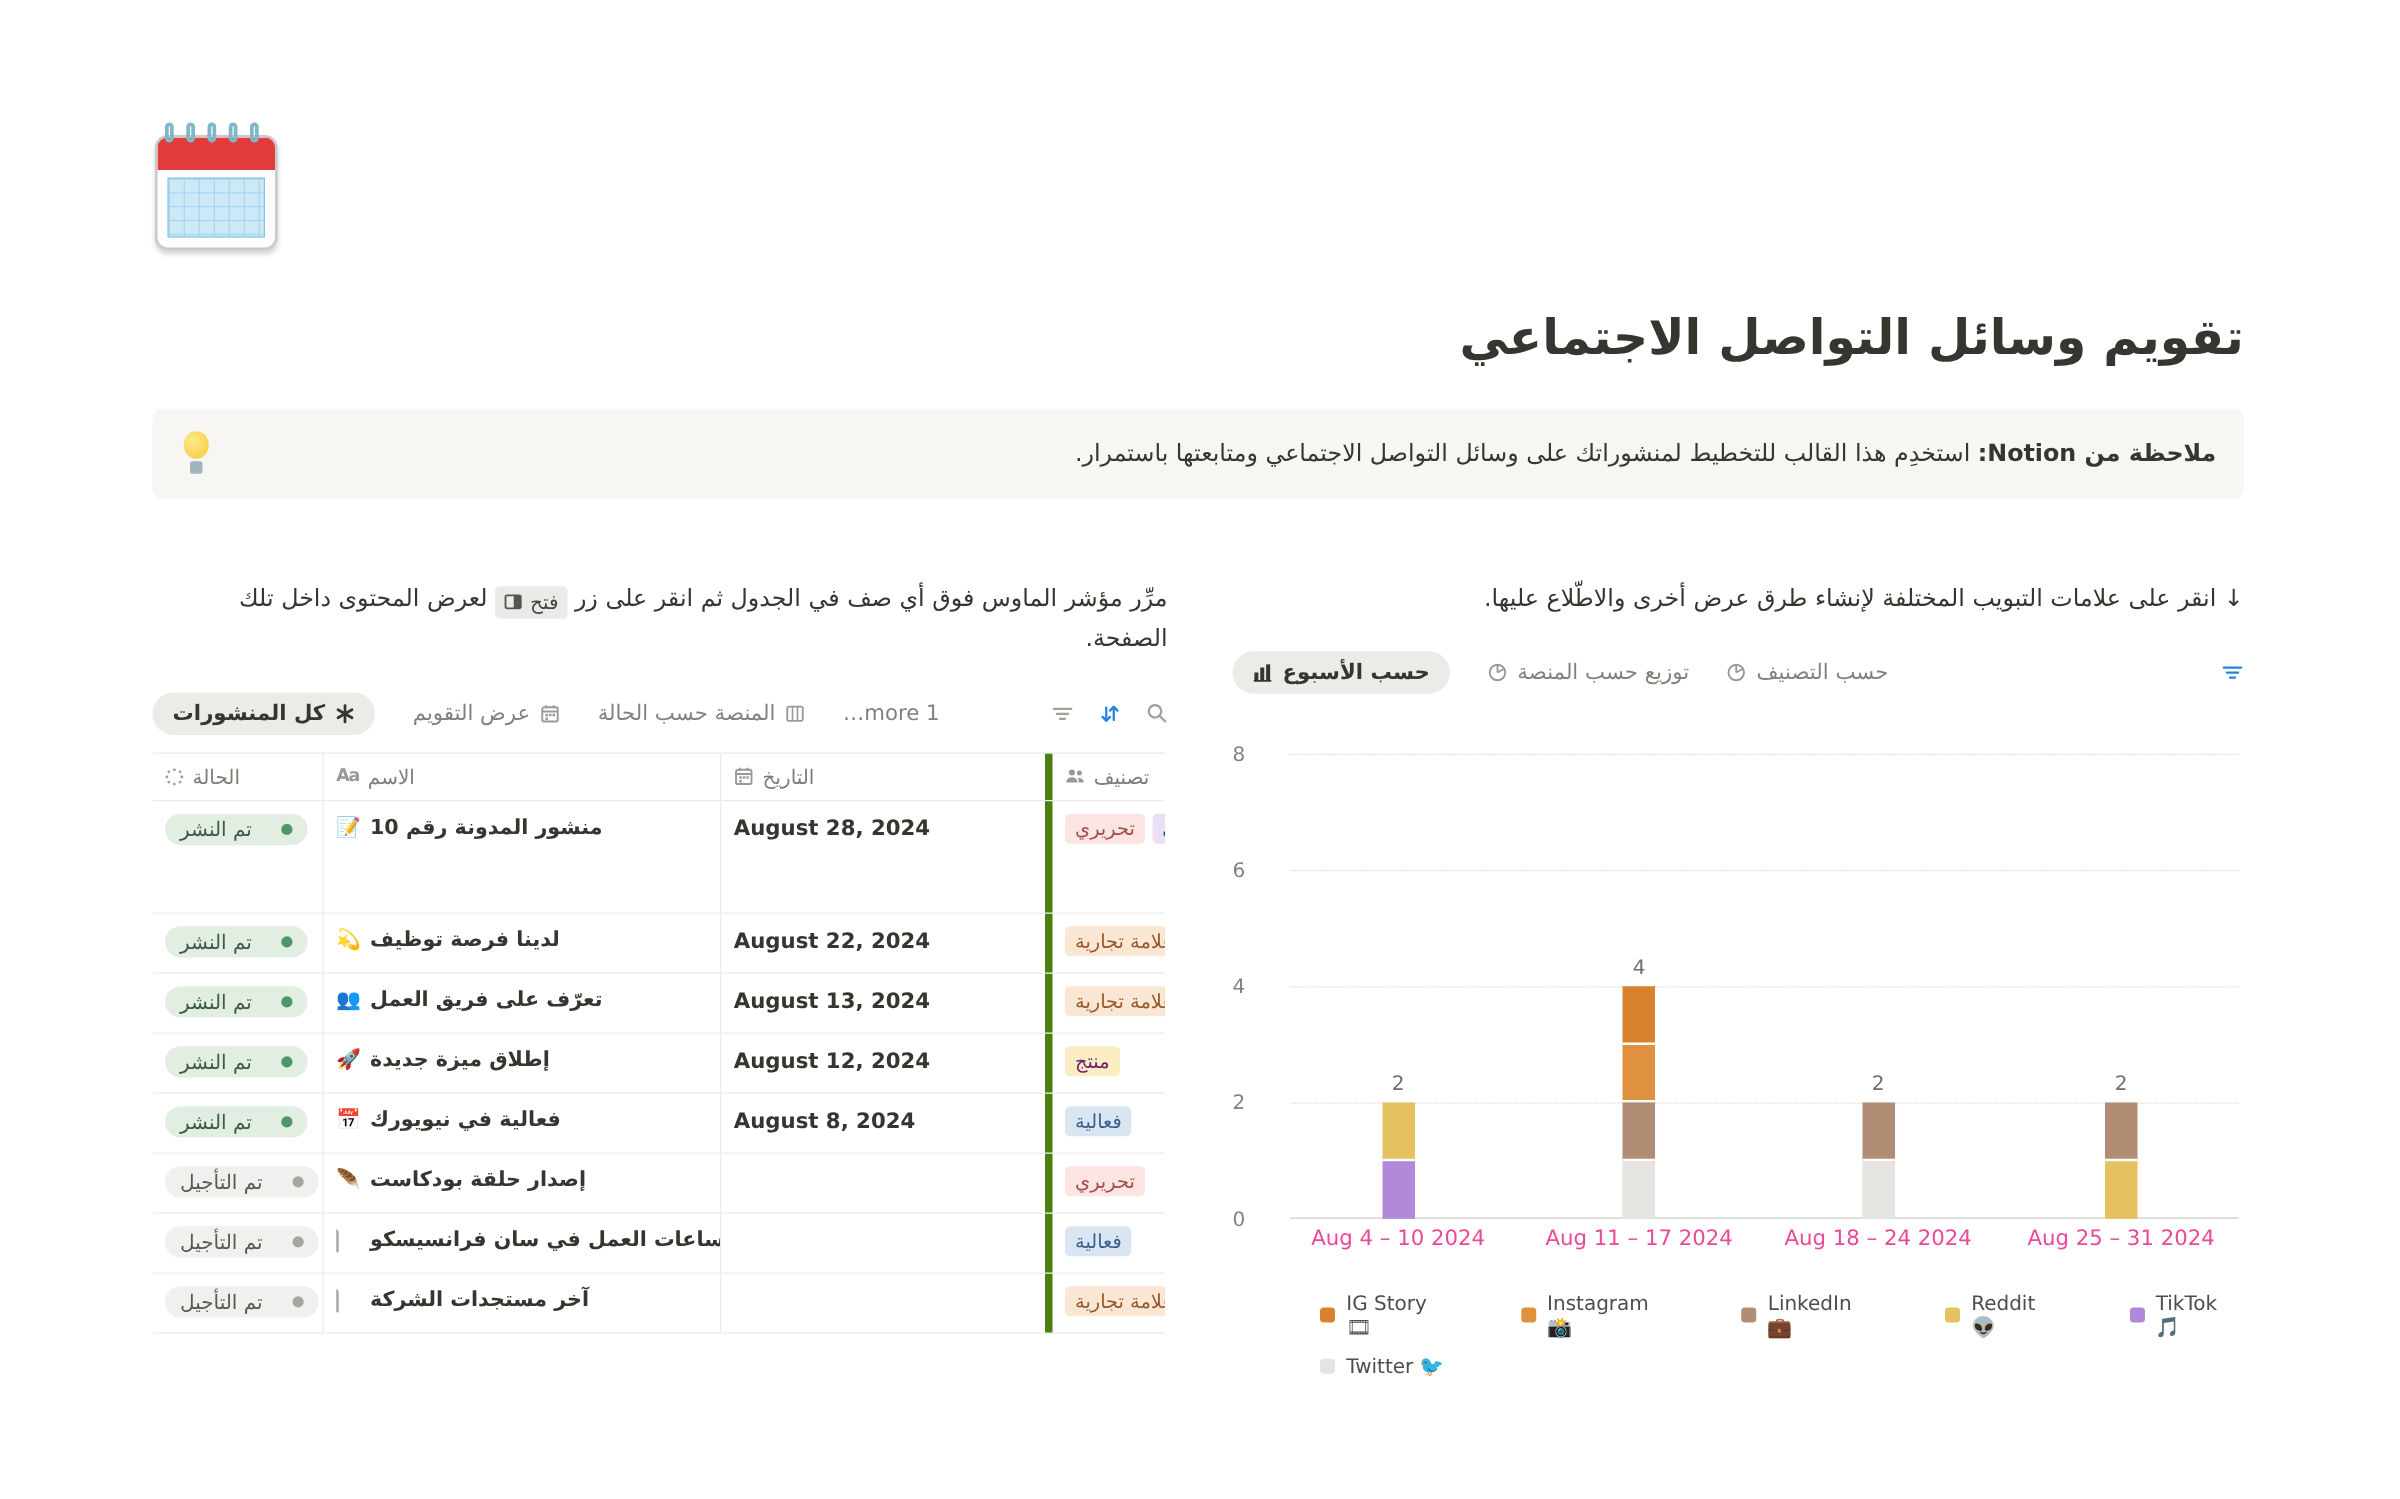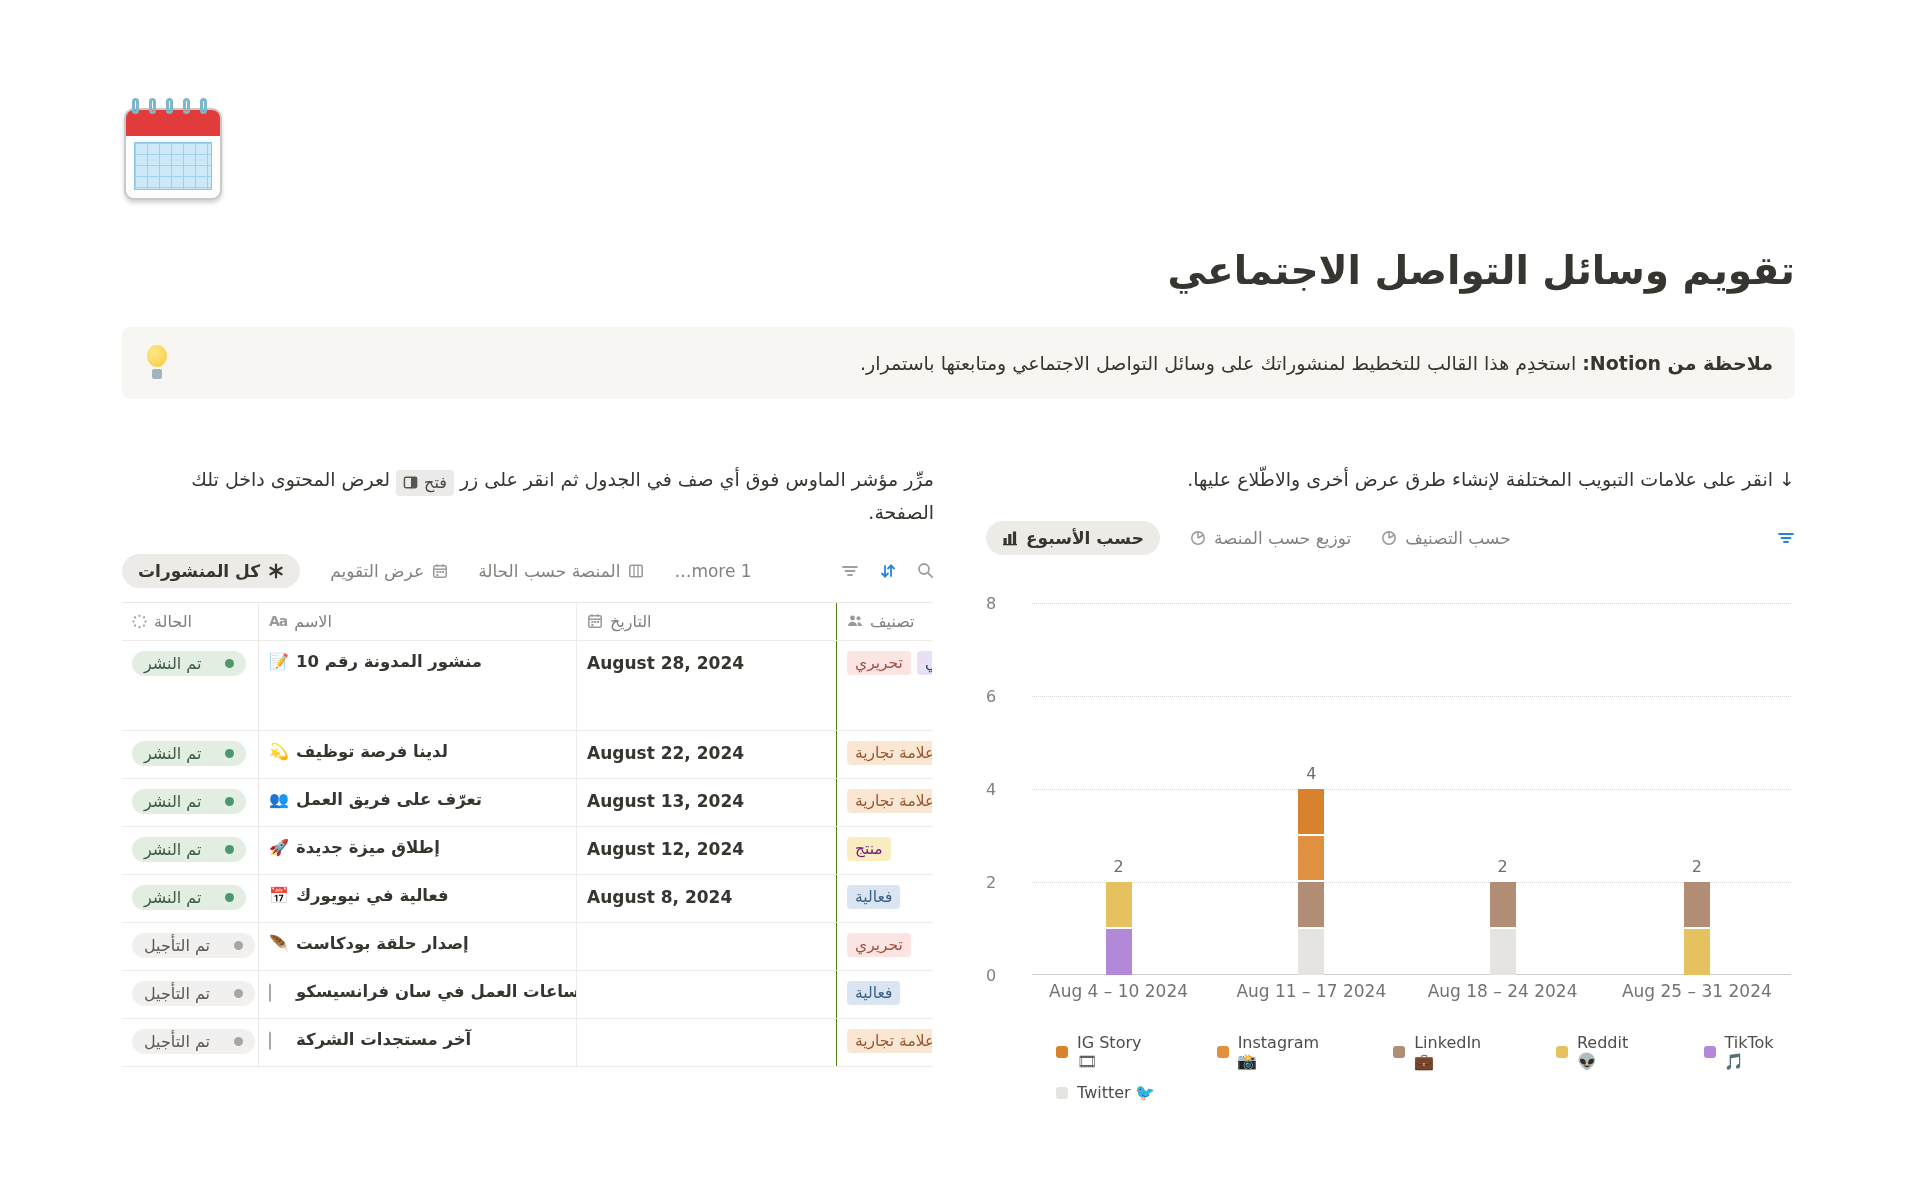--- a/index.html
+++ b/index.html
@@ -46,21 +46,21 @@
   .tab.active { background:#ECEBE8; border-radius:21px; padding:7px 16px; color:#37352F; font-weight:700; }
   .tab-controls { margin-left:auto; display:flex; align-items:center; gap:20px; }
 
   
   .table { margin-top:10px; border-top:1px solid #E9E8E5; width:810px; }
   .t-row { display:flex; border-bottom:1px solid #ECEBE8; align-items:stretch; }
   .t-cell { padding:10px 10px 8px 10px; overflow:hidden; }
   .c-status { width:136px; flex:0 0 auto; }
   .c-name   { width:318px; flex:0 0 auto; border-left:1px solid #ECEBE8; }
   .c-date   { width:260px; flex:0 0 auto; border-left:1px solid #ECEBE8; }
-  .c-tags   { flex:1; border-left:1px solid #4d7c0f; }
+  .c-tags   { flex:1; border-left:6px solid #4d7c0f; }
   .t-head { color:#7F7D78; font-size:16px; }
   .t-head .t-cell { display:flex; align-items:center; gap:7px; padding-top:9px; padding-bottom:9px; }
   .t-head .hlbl { direction:rtl; }
 
   .status-pill { display:inline-flex; direction:ltr; align-items:center; gap:24px; border-radius:999px;
      padding:3px 12px; font-size:16px; white-space:nowrap; }
   .status-pill .lbl { direction:rtl; }
   .dot { width:9px; height:9px; border-radius:50%; flex:0 0 auto; }
 
   .name-wrap { display:flex; align-items:flex-start; gap:7px; font-size:16.5px; font-weight:600; }
@@ -78,21 +78,21 @@
   .chart-area { position:relative; margin-top:24px; height:420px; }
   .plot { position:absolute; left:46px; right:4px; top:20px; height:372px; }
   .gridline { position:absolute; left:0; right:0; height:0; border-top:1px dotted #D9D7D3; }
   .baseline { position:absolute; left:0; right:0; bottom:0; height:0; border-top:1px solid #CFCDC9; }
   .ytick { position:absolute; left:0; transform:translateY(-50%); font-size:16px; color:#83817B; width:30px; }
   .bar { position:absolute; bottom:0; width:26px; transform:translateX(-50%);
          display:flex; flex-direction:column-reverse; }
   .seg { width:100%; }
   .seg + .seg { border-bottom:2px solid #fff; }
   .bar-total { position:absolute; transform:translate(-50%,-100%); font-size:16px; color:#6F6E6A; padding-bottom:6px; }
-  .xlabel { position:absolute; top:378px; transform:translateX(-50%); font-size:17px; color:#737373; white-space:nowrap; }
+  .xlabel { position:absolute; top:378px; transform:translateX(-50%); font-size:17px; color:#ec4899; white-space:nowrap; }
 
   .legend { margin-top:30px; padding-left:70px; display:flex; flex-direction:column; gap:12px; }
   .legend-row { display:flex; gap:54px; }
   .legend-item { display:flex; align-items:center; gap:9px; font-size:16px; color:#4F4D49; }
   .swatch { width:12px; height:12px; border-radius:3px; flex:0 0 auto; }
   svg { flex:0 0 auto; }
 </style>
 </head>
 <body>
 

